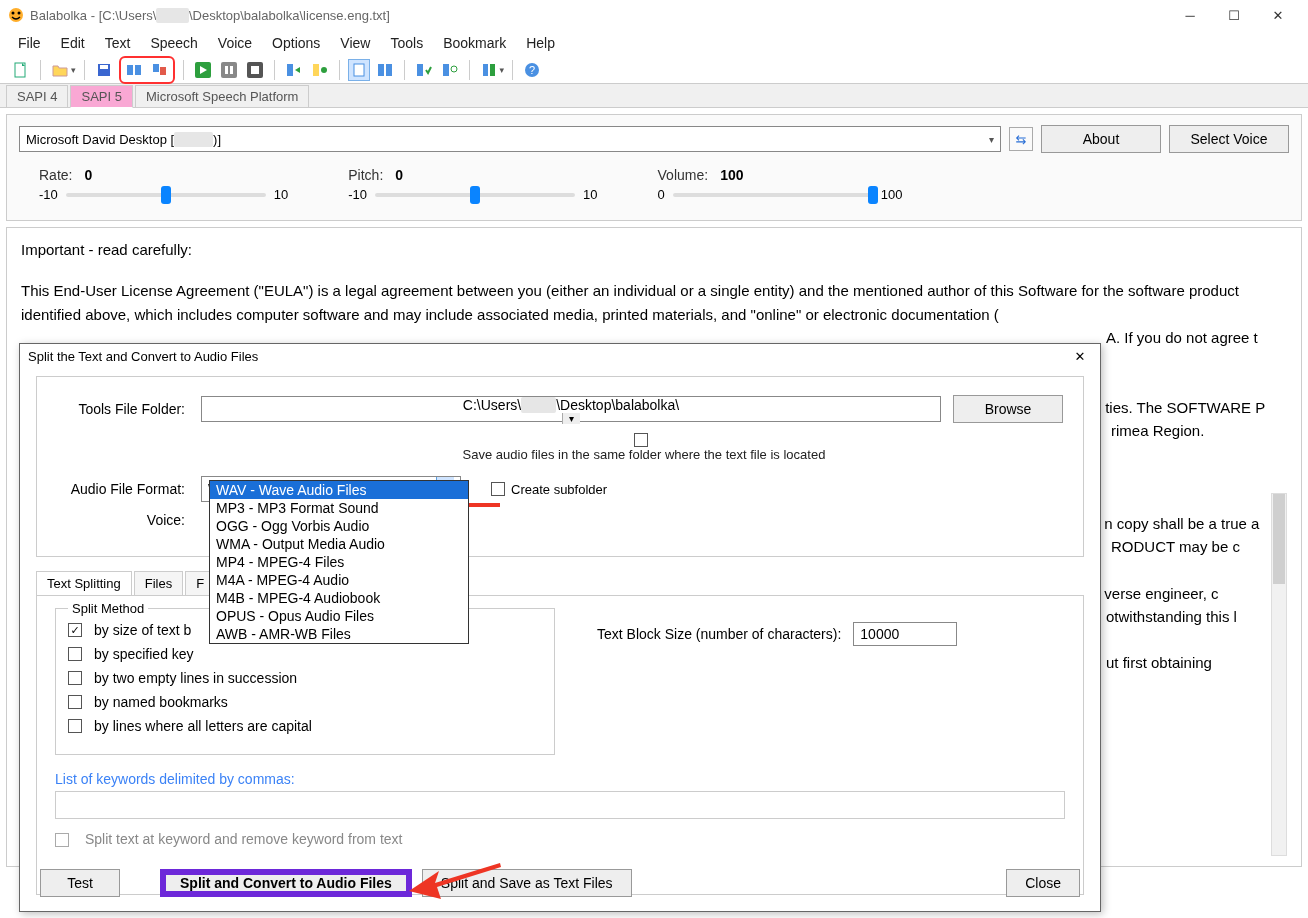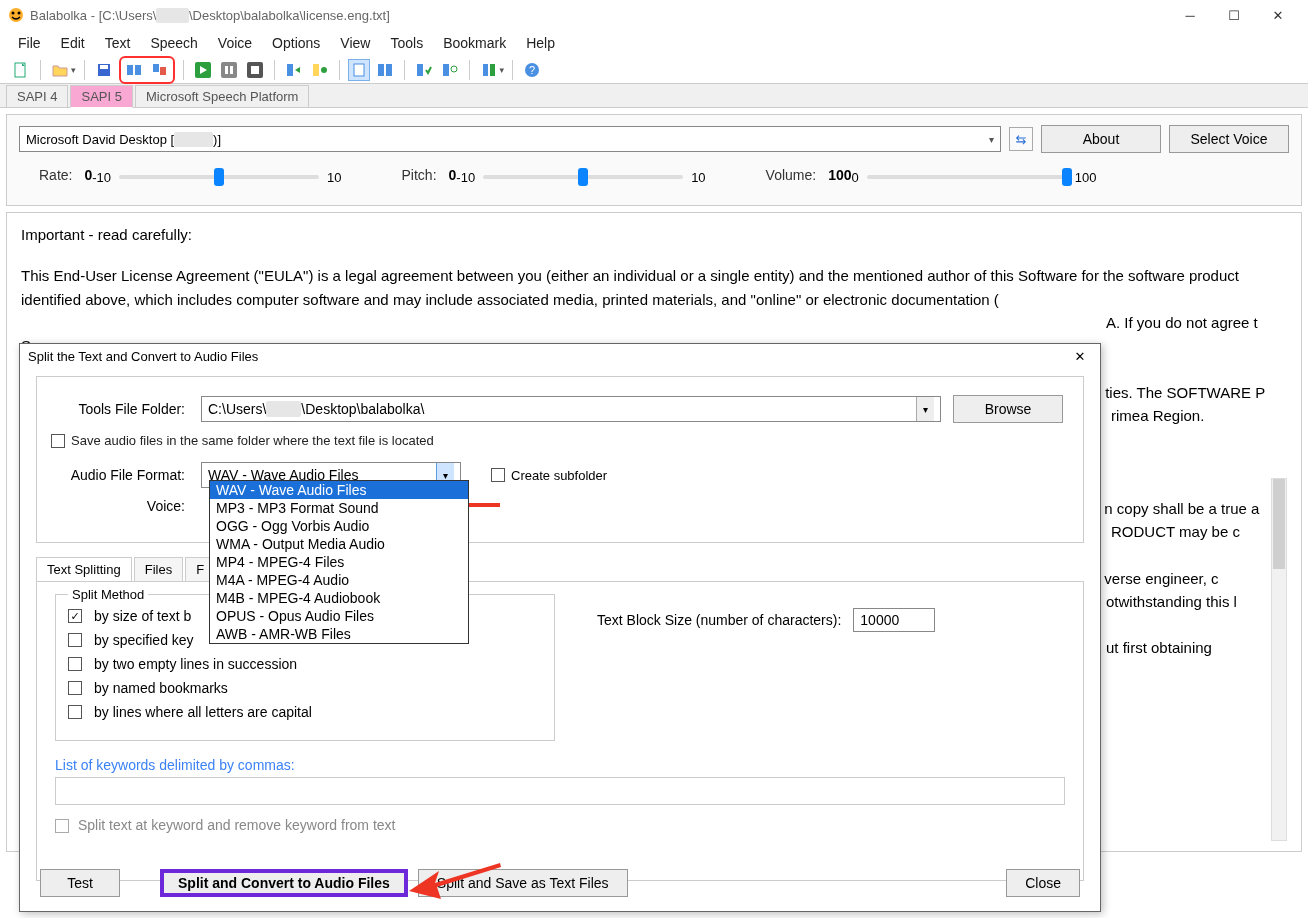--- a/index.html
+++ b/index.html
@@ -31,21 +31,21 @@
 
 .voice-panel { padding: 10px 12px; border: 1px solid #ccc; margin: 6px; background: #fafafa; }
 .voice-panel .row1 { display: flex; gap: 8px; align-items: center; margin-bottom: 10px; }
 .voice-select { flex: 1; height: 26px; border: 1px solid #888; background: #fff; padding: 0 6px; display: flex; align-items: center; justify-content: space-between; }
 .voice-select .chev { font-size: 10px; color: #555; }
 .sync-btn { width: 24px; height: 24px; border: 1px solid #aaa; display: flex; align-items: center; justify-content: center; color: #2a6fd6; }
 .btn { height: 28px; padding: 0 20px; border: 1px solid #999; background: #eee; font-size: 14px; display: flex; align-items: center; justify-content: center; min-width: 120px; }
 
 
 .sliders { display: flex; gap: 60px; padding: 4px 20px 8px; }
-.slider-block { display: flex; flex-direction: row; }
+.slider-block { display: flex; flex-direction: column; }
 .slider-block .lbl-row { display: flex; gap: 12px; font-size: 14px; margin-bottom: 4px; }
 .slider-block .lbl-row .lbl { color: #333; }
 .slider-block .lbl-row .val { font-weight: bold; }
 .slider-block .track-row { display: flex; align-items: center; gap: 8px; font-size: 13px; }
 .slider-track { width: 200px; height: 4px; background: #ddd; position: relative; border-radius: 2px; }
 .slider-thumb { position: absolute; width: 10px; height: 18px; background: #0a84ff; border-radius: 3px; top: -7px; transform: translateX(-50%); }
 
 
 .text-pane { margin: 6px; padding: 10px 14px; border: 1px solid #ccc; font-size: 15px; line-height: 1.55; color: #000; height: 640px; overflow: hidden; position: relative; }
 .text-pane .heading { font-size: 15px; margin-bottom: 18px; }
@@ -75,32 +75,32 @@
 .inner-tabs { display: flex; margin-top: 14px; font-size: 13px; }
 .inner-tab { padding: 4px 10px; border: 1px solid #ccc; border-bottom: none; background: #f5f5f5; margin-right: 2px; cursor: default; }
 .inner-tab.active { background: #fff; }
 .inner-panel { border: 1px solid #ccc; padding: 12px 18px 20px; min-height: 300px; position: relative; }
 
 .fieldset { border: 1px solid #ccc; padding: 8px 12px 12px; width: 500px; }
 .fieldset .legend { font-size: 13px; position: relative; top: -16px; background: #fff; padding: 0 4px; display: inline-block; }
 .method-row { display: flex; align-items: center; font-size: 14px; margin-bottom: 8px; gap: 6px; }
 
 .block-size-row { position: absolute; left: 560px; top: 26px; display: flex; align-items: center; gap: 12px; font-size: 14px; }
-.block-size-row input { width: 82px; height: 24px; border: 1px solid #888; padding: 0 6px; font-size: 14px; }
+.block-size-row input { width: 104px; height: 24px; border: 1px solid #888; padding: 0 6px; font-size: 14px; }
 
 .kw-label { font-size: 14px; color: #3b82f6; margin-top: 16px; }
 .kw-input { width: 100%; height: 28px; border: 1px solid #ccc; margin-top: 4px; background: #fff; }
-.split-kw-row { margin-top: 12px; display: flex; align-items: flex-end; font-size: 14px; color: #888; gap: 3px; }
+.split-kw-row { margin-top: 12px; display: flex; align-items: flex-end; font-size: 14px; color: #888; gap: 10px; }
 .split-kw-row .chk { border-color: #aaa; }
 
 
 .dlg-buttons { position: absolute; left: 20px; right: 20px; bottom: 14px; display: flex; gap: 10px; align-items: center; }
 .dlg-buttons .flex-spacer { flex: 1; }
 .dlg-btn { height: 28px; padding: 0 18px; border: 1px solid #999; background: #eee; font-size: 14px; display: flex; align-items: center; justify-content: center; }
-.dlg-btn.primary { border: 4px solid #6d28d9; font-weight: bold; padding: 0 14px; }
+.dlg-btn.primary { border: 6px solid #6d28d9; font-weight: bold; padding: 0 14px; }
 
 
 .arrow { position: absolute; pointer-events: none; }
 .arrow svg { display: block; }
 
 .smudge { display: inline-block; background: #e6e6e6; border-radius: 2px; color: transparent; }
 </style>
 </head>
 <body>
 
@@ -329,28 +329,28 @@
 </div>
 
 <div class="dialog">
   <div class="dlg-title">
     <span>Split the Text and Convert to Audio Files</span>
     <span class="dlg-close">✕</span>
   </div>
   <div class="dlg-body" style="border:1px solid #ccc; margin:8px 16px 0; padding:18px 14px 18px;">
     <div class="frm-row">
       <div class="frm-label">Tools File Folder:</div>
-      <div class="frm-input" style="max-width:740px;">
+      <div class="frm-input" style="max-width:740px;flex-direction:column;">
         <span><span>C:\Users\</span><span class="smudge">xxxxx</span><span>\Desktop\balabolka\</span></span>
         <span class="chev2">▾</span>
       </div>
       <div style="width:12px;"></div>
       <div class="btn" style="min-width:110px;">Browse</div>
     </div>
-    <div class="sub-chk" style="margin-bottom:14px;">
+    <div class="sub-chk" style="margin-left:168px;margin-bottom:14px;flex-direction:column;">
       <span class="chk"></span>
       <span>Save audio files in the same folder where the text file is located</span>
     </div>
     <div class="frm-row">
       <div class="frm-label">Audio File Format:</div>
       <div class="frm-input narrow">
         <span>WAV - Wave Audio Files</span>
         <span class="chev2" style="background:#cfe4ff;border-left-color:#5a9fe0;">▾</span>
       </div>
       <div style="width:30px;"></div>

